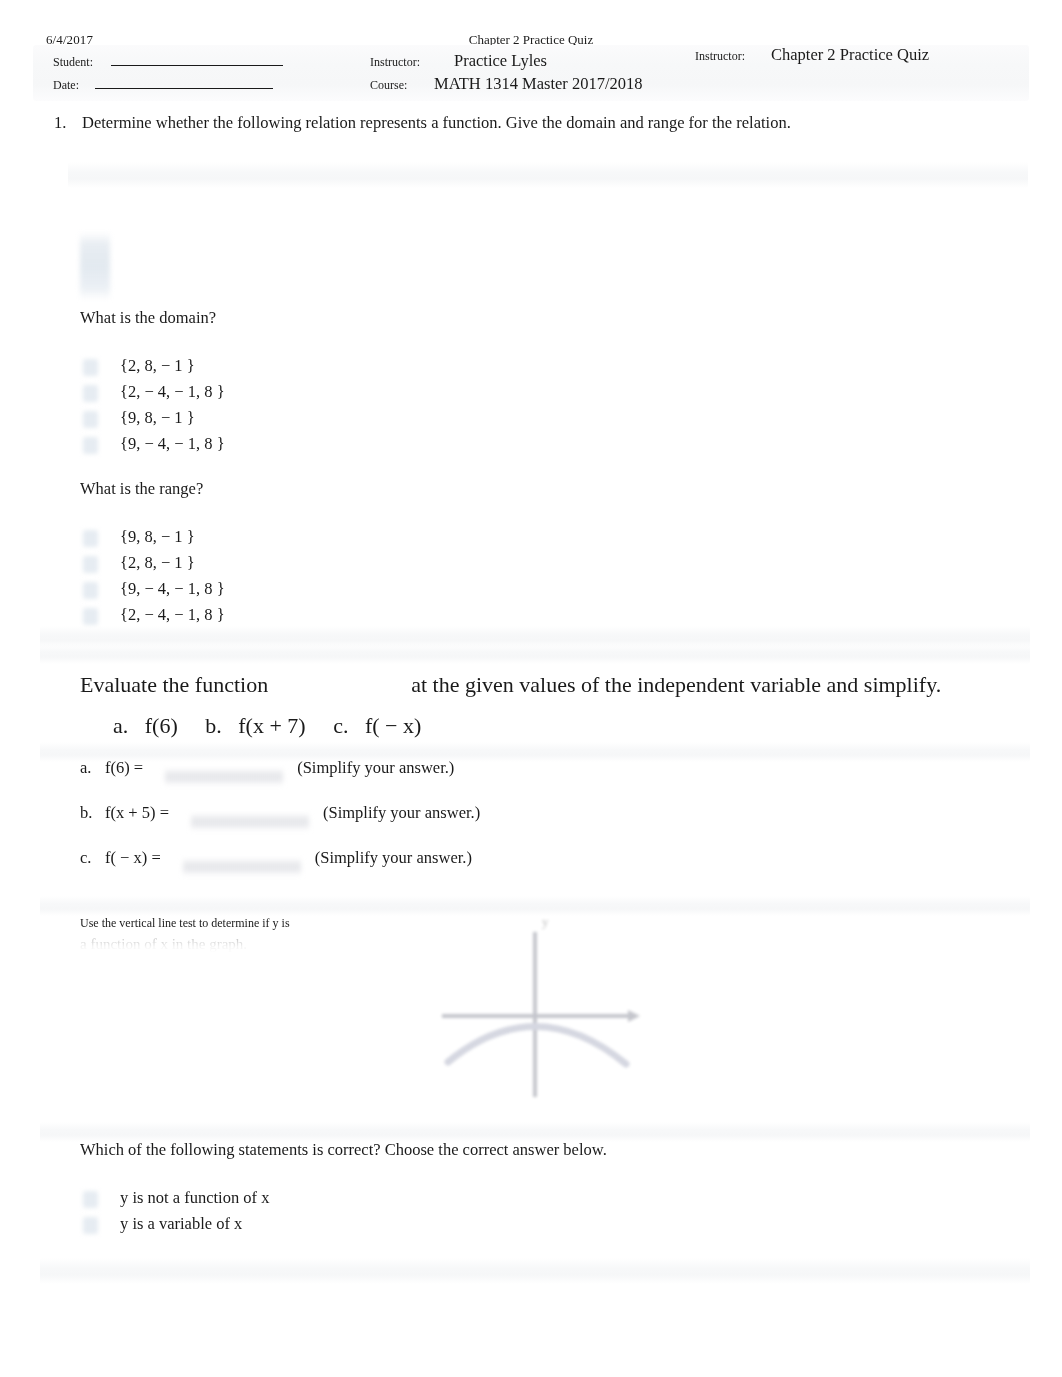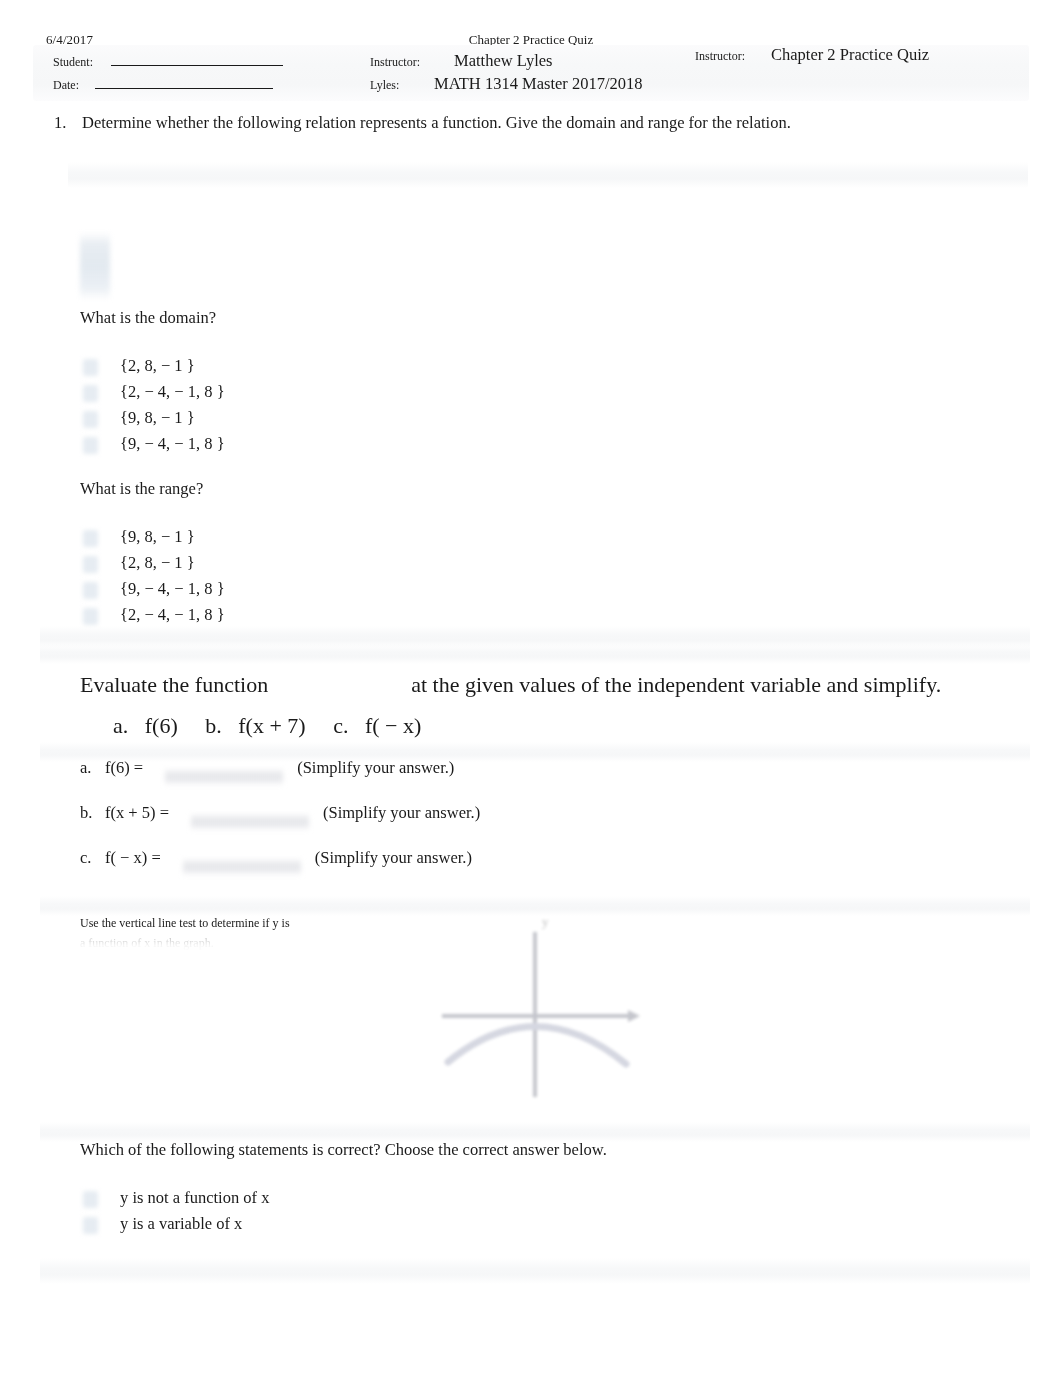--- a/index.html
+++ b/index.html
@@ -182,21 +182,21 @@
   
   .vlt-text {
     position: absolute;
     left: 80px;
     font-size: 12px;
   }
   .vlt-line2 {
     position: absolute;
     left: 80px;
     top: 936px;
-    font-size: 12px;
+    font-size: 15px;
     color: rgba(30,30,30,0.30);
     -webkit-mask-image: linear-gradient(to bottom, rgba(0,0,0,1) 0%, rgba(0,0,0,0.18) 62%, rgba(0,0,0,0) 100%);
     mask-image: linear-gradient(to bottom, rgba(0,0,0,1) 0%, rgba(0,0,0,0.18) 62%, rgba(0,0,0,0) 100%);
     white-space: nowrap;
   }
   .graph-wrap {
     position: absolute;
     left: 430px;
     top: 912px;
     width: 240px;
@@ -236,24 +236,24 @@
     </div>
     <div class="row-date">
       <span class="lbl">Date:</span>
       <span class="blank-line blank-date"></span>
     </div>
   </div>
 
   <div class="col col-instructor">
     <div class="row-instr">
       <span class="lbl">Instructor:</span>
-      <span class="val">Matthew Lyles</span>
+      <span class="val">Practice Lyles</span>
     </div>
     <div class="row-course">
-      <span class="lbl">Lyles:</span>
+      <span class="lbl">Course:</span>
       <span class="val">MATH 1314 Master 2017/2018</span>
     </div>
   </div>
 
   <div class="col col-assign">
     <span class="lbl">Instructor:</span>
     <span class="val">Chapter 2 Practice Quiz</span>
   </div>
 
 </div>

